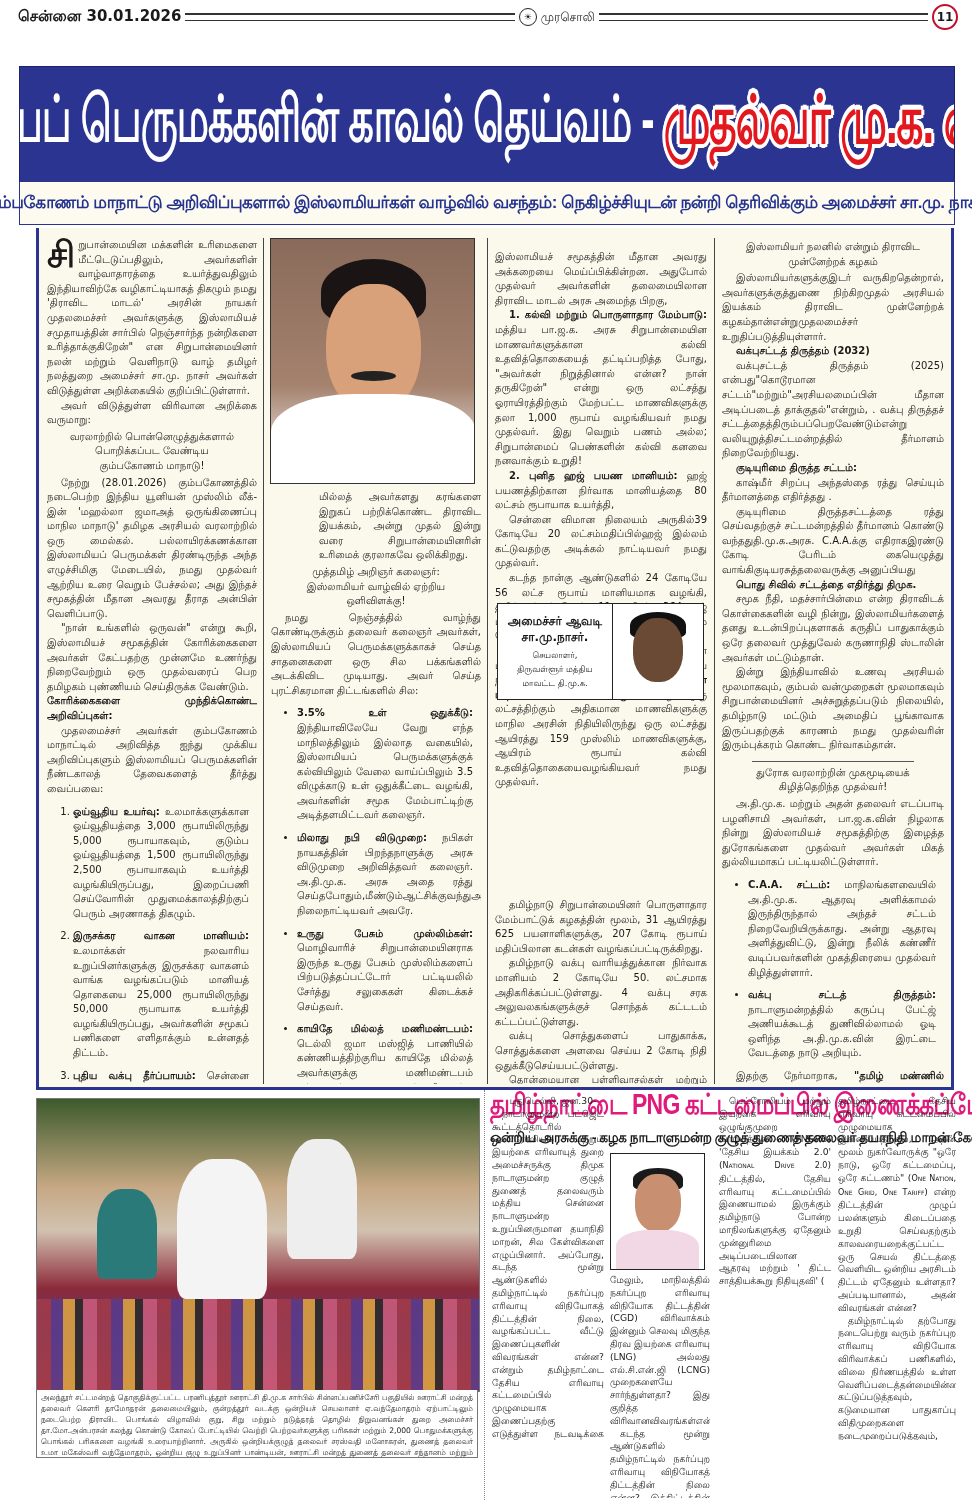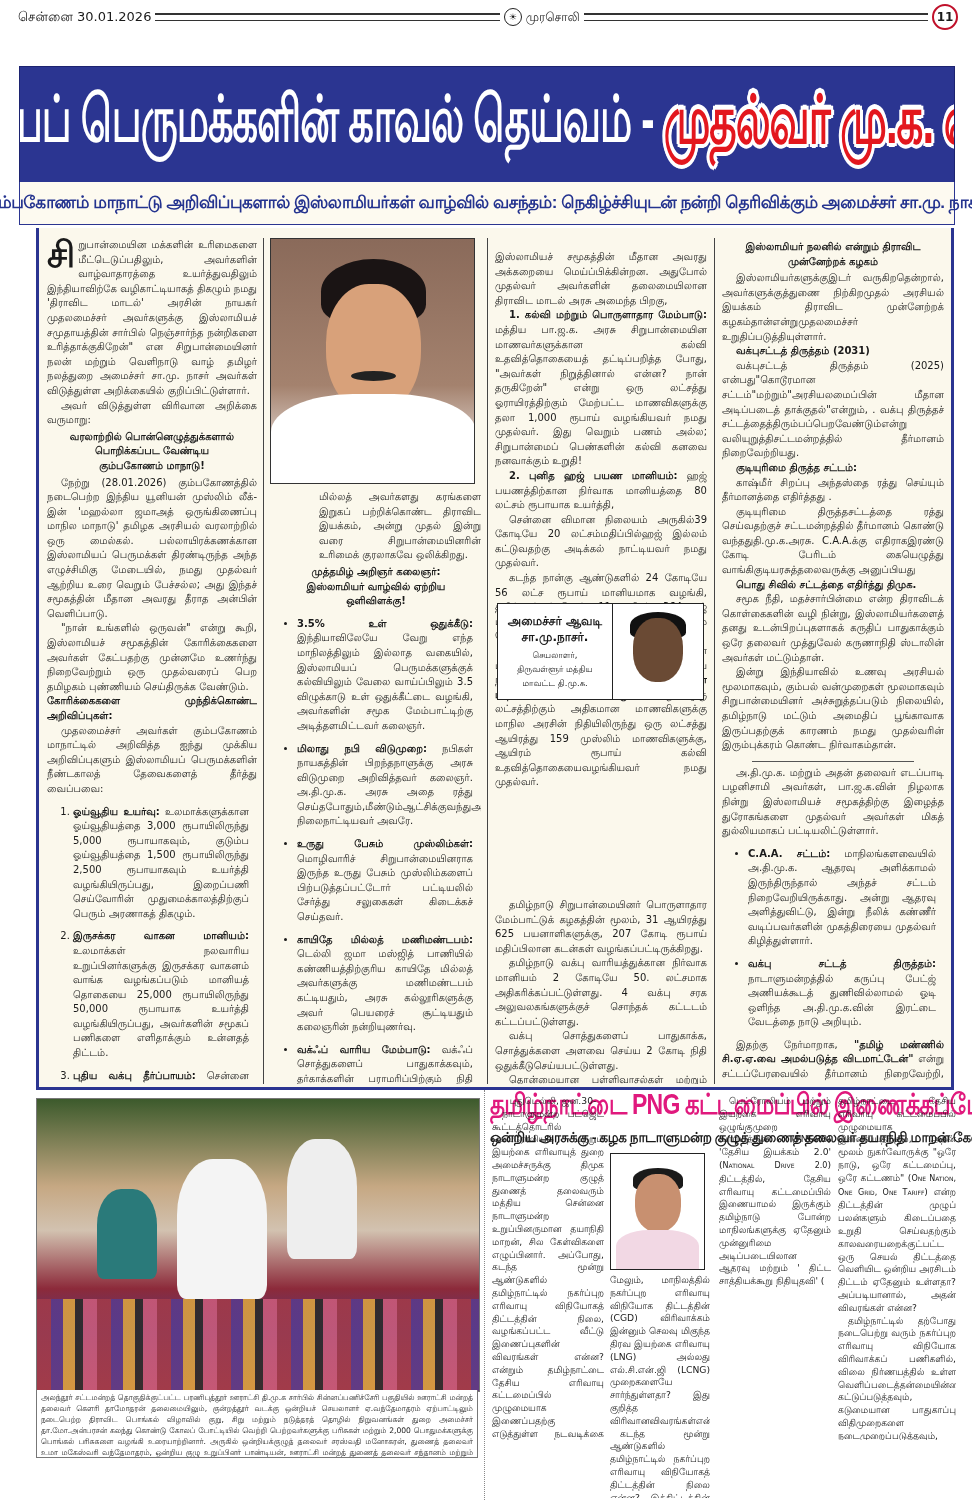--- a/index.html
+++ b/index.html
@@ -7,21 +7,21 @@
     width: 972px; height: 1500px; overflow: hidden;
     background: #ffffff;
     font-family: "DejaVu Sans", sans-serif;
     color: #1a1a1a;
     position: relative;
   }
   .masthead {
     position: absolute; left: 18px; top: 4px; width: 940px; height: 26px;
     display: flex; align-items: center;
   }
-  .mh-date { font-size: 13px; font-weight: normal; white-space: nowrap; }
+  .mh-date { font-size: 15px; font-weight: bold; white-space: nowrap; }
   .mh-rule { flex: 1; height: 5px; border-top: 2px solid #333; border-bottom: 1px solid #333; margin: 0 4px; }
   .mh-logo { display: flex; align-items: center; gap: 4px; font-size: 12px; white-space: nowrap; }
   .mh-logo .emb { width: 16px; height: 16px; border: 1.5px solid #222; border-radius: 50%; font-size: 9px; display:flex; align-items:center; justify-content:center; }
   .mh-page { width: 22px; height: 22px; border: 2px solid #c0102a; border-radius: 50%; font-size: 12px; font-weight: bold; display:flex; align-items:center; justify-content:center; }
 
   .banner {
     position: absolute; left: 19px; top: 66px; width: 934px; height: 115px;
     background: #2b3591; border: 1px solid #1c2370;
     display: flex; align-items: center; justify-content: center;
     gap: 10px; overflow: hidden;
@@ -48,21 +48,21 @@
   .main-panel {
     position: absolute; left: 36px; top: 228px; width: 918px; height: 862px;
     background: #fbf8ec; border-left: 3px solid #2b3591; border-right: 3px solid #2b3591; border-bottom: 3px solid #2b3591;
     box-sizing: border-box;
   }
   .col {
     position: absolute; top: 10px; font-size: 10px; line-height: 14.6px;
     text-align: justify; overflow: hidden;
   }
   .col p { margin: 0; text-indent: 14px; }
-  .col .sh { font-weight: bold; text-align: center; text-indent: 0; margin: 2px 16px; }
+  .col .sh { font-weight: normal; text-align: center; text-indent: 0; margin: 2px 16px; }
   .col .bh { font-weight: bold; text-indent: 14px; }
   .col ol, .col ul { margin: 0; padding-left: 18px; }
   .col li { margin: 8px; }
   .col li b { font-weight: bold; }
   .col-divider { position: absolute; top: 10px; width: 1px; background: #444; }
   .dropcap {
     font-size: 36px; font-weight: bold; float: left; line-height: 30px; margin-right: 3px; margin-top: 2px;
     font-family: "Liberation Serif", serif;
   }
 
@@ -177,20 +177,21 @@
       <li><b>புதிய வக்பு தீர்ப்பாயம்:</b> <span>சென்னை மற்றும் மதுரையைத் தொடர்ந்து, கொங்கு மண்டல மக்களின் நலன் கருதி கோயம்புத்தூரில் மூன்றாவது வக்பு தீர்ப்பாயம் அமைக்கப்படும் என்ற அறிவிப்பு, நீதி நிர்வாகத்தை மக்கள் இருப்பிடத்திற்கே கொண்டு செல்லும் முயற்சியாகும்.</span></li>
 
     </ol>
 
   </div>
   <div class="col-divider" style="left:224px; height:846px;"></div>
 
   <div class="col" style="left:232px; width:210px; top:262px; height:594px;">
     <p style="text-indent:0;margin-left:48px;">மில்லத் அவர்களது கரங்களை இறுகப் பற்றிக்கொண்ட திராவிட இயக்கம், அன்று முதல் இன்று வரை சிறுபான்மையினரின் உரிமைக் குரலாகவே ஒலிக்கிறது.</p>
     <p class="sh">முத்தமிழ் அறிஞர் கலைஞர்: இஸ்லாமியர் வாழ்வில் ஏற்றிய ஒளிவிளக்கு!</p>
+    <p>நமது நெஞ்சத்தில் வாழ்ந்து கொண்டிருக்கும் தலைவர் கலைஞர் அவர்கள், இஸ்லாமியப் பெருமக்களுக்காகச் செய்த சாதனைகளை ஒரு சில பக்கங்களில் அடக்கிவிட முடியாது. அவர் செய்த புரட்சிகரமான திட்டங்களில் சில:</p>
     <ul>
       <li><b>3.5% உள் ஒதுக்கீடு:</b> <span>இந்தியாவிலேயே வேறு எந்த மாநிலத்திலும் இல்லாத வகையில், இஸ்லாமியப் பெருமக்களுக்குக் கல்வியிலும் வேலை வாய்ப்பிலும் 3.5 விழுக்காடு உள் ஒதுக்கீட்டை வழங்கி, அவர்களின் சமூக மேம்பாட்டிற்கு அடித்தளமிட்டவர் கலைஞர்.</span></li>
       <li><b>மிலாது நபி விடுமுறை:</b> <span>நபிகள் நாயகத்தின் பிறந்தநாளுக்கு அரசு விடுமுறை அறிவித்தவர் கலைஞர். அ.தி.மு.க. அரசு அதை ரத்து செய்தபோதும்,மீண்டும்ஆட்சிக்குவந்துஅந்தவிடுமுறையை நிலைநாட்டியவர் அவரே.</span></li>
       <li><b>உருது பேசும் முஸ்லிம்கள்:</b> <span>மொழிவாரிச் சிறுபான்மையினராக இருந்த உருது பேசும் முஸ்லிம்களைப் பிற்படுத்தப்பட்டோர் பட்டியலில் சேர்த்து சலுகைகள் கிடைக்கச் செய்தவர்.</span></li>
       <li><b>காயிதே மில்லத் மணிமண்டபம்:</b> <span>டெல்லி ஜமா மஸ்ஜித் பாணியில் கண்ணியத்திற்குரிய காயிதே மில்லத் அவர்களுக்கு மணிமண்டபம் கட்டியதும், அரசு கல்லூரிகளுக்கு அவர் பெயரைச் சூட்டியதும் கலைஞரின் நன்றியுணர்வு.</span></li>
       <li><b>வக்ஃப் வாரிய மேம்பாடு:</b> <span>வக்ஃப் சொத்துகளைப் பாதுகாக்கவும், தர்காக்களின் பராமரிப்பிற்கும் நிதி ஒதுக்கீடு செய்ததோடு, உலமாக்களுக்கு நலவாரியம் அமைத்த முதல் அரசு கலைஞரின் அரசுதான்.</span></li>
     </ul>
 
   </div>
   <div class="col-divider" style="left:448px; height:846px;"></div>
@@ -207,29 +208,30 @@
     <p>தமிழ்நாடு வக்பு வாரியத்துக்கான நிர்வாக மானியம் 2 கோடியே 50. லட்சமாக அதிகரிக்கப்பட்டுள்ளது. 4 வக்பு சரக அலுவலகங்களுக்குச் சொந்தக் கட்டடம் கட்டப்பட்டுள்ளது.</p>
     <p>வக்பு சொத்துகளைப் பாதுகாக்க, சொத்துக்களை அளவை செய்ய 2 கோடி நிதி ஒதுக்கீடுசெய்யபட்டுள்ளது.</p>
     <p>தொன்மையான பள்ளிவாசல்கள் மற்றும் தர்காக்களைப் புனரமைக்கும் பணிகளுக்காக இதுவரைக்கும் 10 கோடி ரூபாய் நிதி ஒதுக்கீடு செய்யப்பட்டு, 10 தர்காக்கள் மேம்படுத்தப்பட்டிருக்கிறது.</p>
 
   </div>
   <div class="col-divider" style="left:675px; height:846px;"></div>
 
   <div class="col" style="left:683px; width:222px; height:846px;">
     <p class="sh">இஸ்லாமியர் நலனில் என்றும் திராவிட முன்னேற்றக் கழகம்</p>
     <p>இஸ்லாமியர்களுக்குஇடர் வருகிறதென்றால், அவர்களுக்குத்துணை நிற்கிறமுதல் அரசியல் இயக்கம் திராவிட முன்னேற்றக் கழகம்தான்என்றுமுதலமைச்சர் உறுதிப்படுத்தியுள்ளார்.</p>
-    <p class="bh">வக்புசட்டத் திருத்தம் (2031)</p>
+    <p class="bh">வக்புசட்டத் திருத்தம் (2032)</p>
     <p>வக்புசட்டத் திருத்தம் (2025) என்பது"கொடூரமான சட்டம்"மற்றும்"அரசியலமைப்பின் மீதான அடிப்படைத் தாக்குதல்"என்றும், . வக்பு திருத்தச் சட்டத்தைத்திரும்பப்பெறவேண்டும்என்று வலியுறுத்திசட்டமன்றத்தில் தீர்மானம் நிறைவேற்றியது.</p>
     <p class="bh">குடியுரிமை திருத்த சட்டம்:</p>
     <p>காஷ்மீர் சிறப்பு அந்தஸ்தை ரத்து செய்யும் தீர்மானத்தை எதிர்த்தது .</p>
     <p>குடியுரிமை திருத்தசட்டத்தை ரத்து செய்வதற்குச் சட்டமன்றத்தில் தீர்மானம் கொண்டு வந்ததுதி.மு.க.அரசு. C.A.A.க்கு எதிராகஇரண்டு கோடி பேரிடம் கையெழுத்து வாங்கிகுடியரசுத்தலைவருக்கு அனுப்பியது</p>
     <p class="bh">பொது சிவில் சட்டத்தை எதிர்த்து திமுக.</p>
     <p>சமூக நீதி, மதச்சார்பின்மை என்ற திராவிடக் கொள்கைகளின் வழி நின்று, இஸ்லாமியர்களைத் தனது உடன்பிறப்புகளாகக் கருதிப் பாதுகாக்கும் ஒரே தலைவர் முத்துவேல் கருணாநிதி ஸ்டாலின் அவர்கள் மட்டும்தான்.</p>
     <p>இன்று இந்தியாவில் உணவு அரசியல் மூலமாகவும், கும்பல் வன்முறைகள் மூலமாகவும் சிறுபான்மையினர் அச்சுறுத்தப்படும் நிலையில், தமிழ்நாடு மட்டும் அமைதிப் பூங்காவாக இருப்பதற்குக் காரணம் நமது முதல்வரின் இரும்புக்கரம் கொண்ட நிர்வாகம்தான்.</p>
     <div style="border-top:1px solid #555; margin:8px 30px 4px;"></div>
+    <p class="sh">துரோக வரலாற்றின் முகமூடியைக் கிழித்தெறிந்த முதல்வர்!</p>
     <p>அ.தி.மு.க. மற்றும் அதன் தலைவர் எடப்பாடி பழனிசாமி அவர்கள், பா.ஜ.க.வின் நிழலாக நின்று இஸ்லாமியச் சமூகத்திற்கு இழைத்த துரோகங்களை முதல்வர் அவர்கள் மிகத் துல்லியமாகப் பட்டியலிட்டுள்ளார்.</p>
     <ul>
       <li><b>C.A.A. சட்டம்:</b> <span>மாநிலங்களவையில் அ.தி.மு.க. ஆதரவு அளிக்காமல் இருந்திருந்தால் அந்தச் சட்டம் நிறைவேறியிருக்காது. அன்று ஆதரவு அளித்துவிட்டு, இன்று நீலிக் கண்ணீர் வடிப்பவர்களின் முகத்திரையை முதல்வர் கிழித்துள்ளார்.</span></li>
       <li><b>வக்பு சட்டத் திருத்தம்:</b> <span>நாடாளுமன்றத்தில் கருப்பு பேட்ஜ் அணியக்கூடத் துணிவில்லாமல் ஓடி ஒளிந்த அ.தி.மு.க.வின் இரட்டை வேடத்தை நாடு அறியும்.</span></li>
     </ul>
     <p><span>இதற்கு நேர்மாறாக,</span> <b>"தமிழ் மண்ணில் சி.ஏ.ஏ.வை அமல்படுத்த விடமாட்டேன்"</b> <span>என்று சட்டப்பேரவையில் தீர்மானம் நிறைவேற்றி, டெல்லிக்கு அஞ்சாமல் நெஞ்சுறுதியோடு நிற்கும் சிங்கத்தமிழன் நமது முதல்வர்!</span></p>
 
   </div>
 </div>
 

